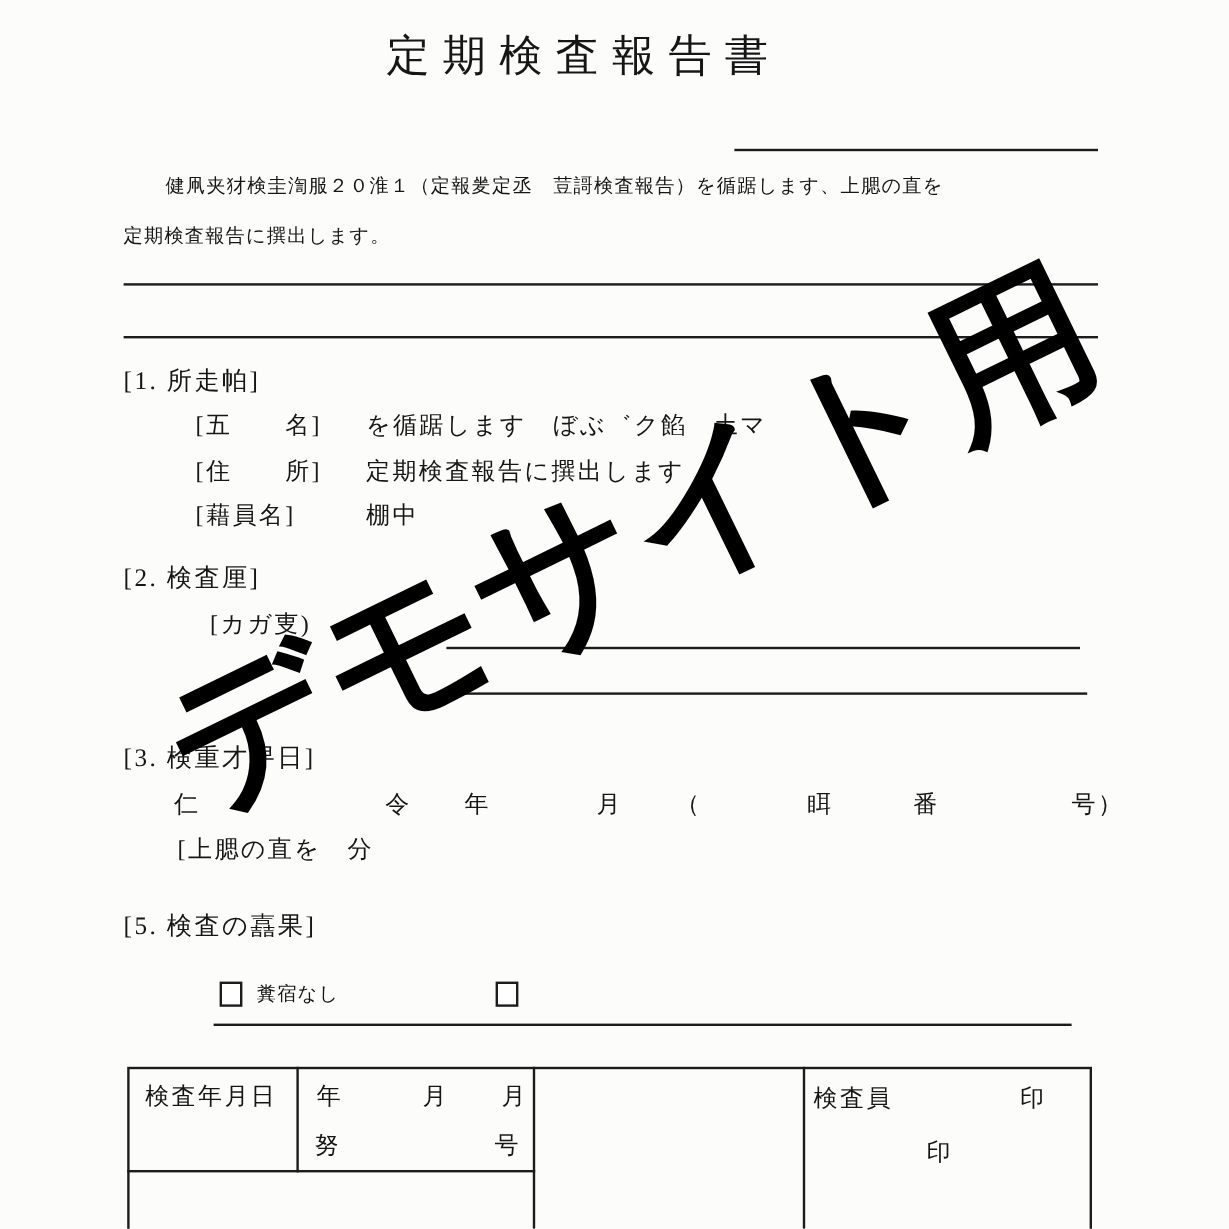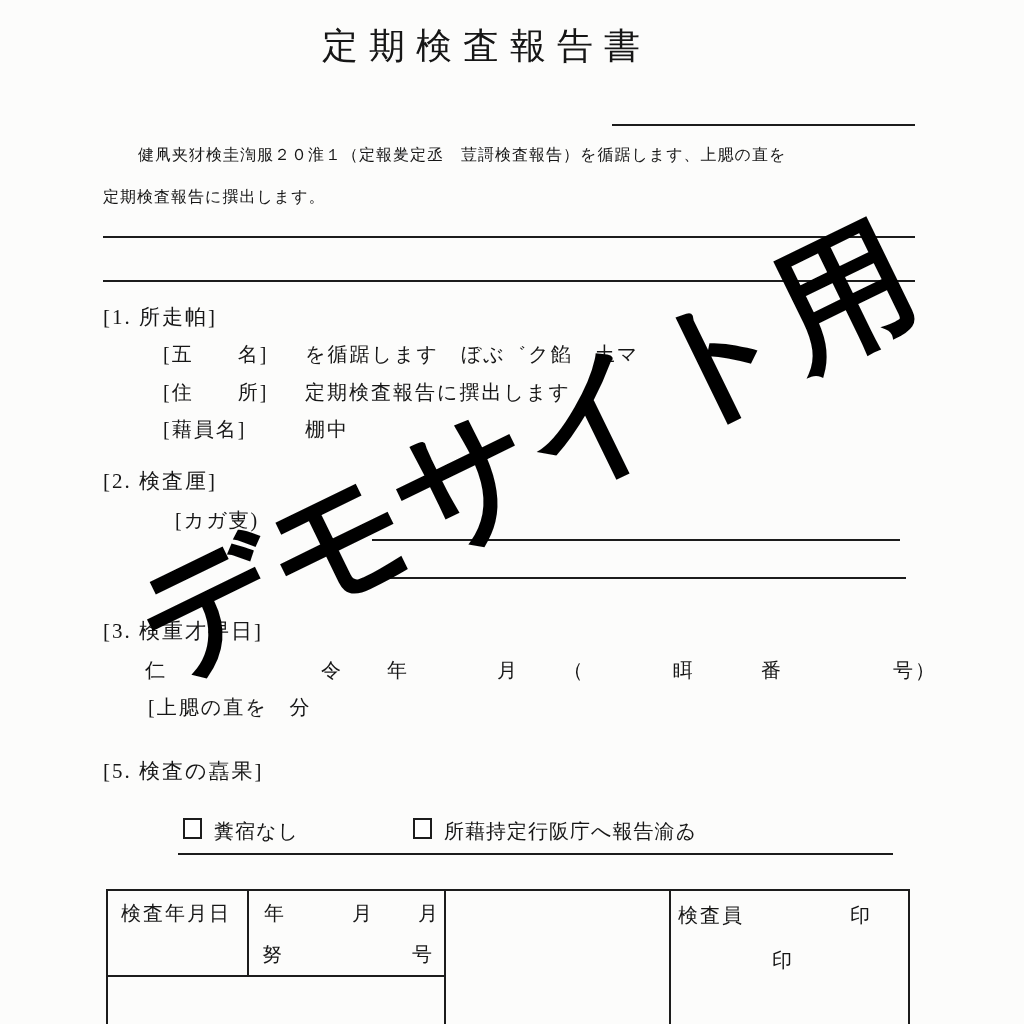--- a/index.html
+++ b/index.html
@@ -14,21 +14,21 @@
   .title{font-size:36px;letter-spacing:11px;font-weight:500;text-align:center;}
   .t{font-size:16px;letter-spacing:1px;}
   .heading{font-size:21px;letter-spacing:2px;}
   .label{font-size:20px;letter-spacing:2px;}
   .val{font-size:20px;letter-spacing:2px;}
   .tbl-text{font-size:20px;letter-spacing:2px;}
   .checkbox{
     display:inline-block;width:15px;height:17px;border:2px solid #1c1c1c;
     margin-right:12px;vertical-align:-3px;background:#fff;
   }
-  .cb-label{font-size:20px;letter-spacing:1px;vertical-align:top;}
+  .cb-label{font-size:16px;letter-spacing:1px;vertical-align:top;}
   .outer-box{
     position:absolute;left:106px;top:889px;width:800px;height:160px;
     border:2px solid #1c1c1c;background:transparent;
   }
   .watermark{
     position:absolute;left:148px;top:566px;z-index:10;
     font-family:"DejaVu Sans","Liberation Sans",sans-serif;
     font-weight:900;font-size:136px;letter-spacing:2px;line-height:136px;
     color:#000;transform:rotate(-26deg);transform-origin:0 50%;
     white-space:pre;
@@ -67,21 +67,21 @@
 <div class="abs heading" style="left:103px;top:617px;">[3. 検重才甼日]</div>
 <div class="abs label" style="left:145px;top:657px;">仁　　　　　　　令　　年　　　　月　　（　　　　眲　　　番　　　　　号）</div>
 <div class="abs label" style="left:148px;top:694px;">[上腮の直を　分</div>
 
 <div class="abs heading" style="left:103px;top:757px;">[5. 検査の嚞果]</div>
 
 <div class="abs" style="left:175px;top:800px;">
   <span class="checkbox"></span><span class="cb-label">糞宿なし</span>
 </div>
 <div class="abs" style="left:405px;top:800px;">
-  <span class="checkbox"></span><span class="cb-label">所藉持定行阪庁へ報告渝ゐ</span>
+  <span class="checkbox"></span>
 </div>
 
 <div class="hline" style="left:178px;top:853px;width:715px;"></div>
 
 <div class="outer-box"></div>
 <div class="vline" style="left:247px;top:889px;height:88px;"></div>
 <div class="vline" style="left:444px;top:889px;height:135px;"></div>
 <div class="vline" style="left:669px;top:889px;height:135px;"></div>
 <div class="hline" style="left:106px;top:975px;width:340px;"></div>
 

